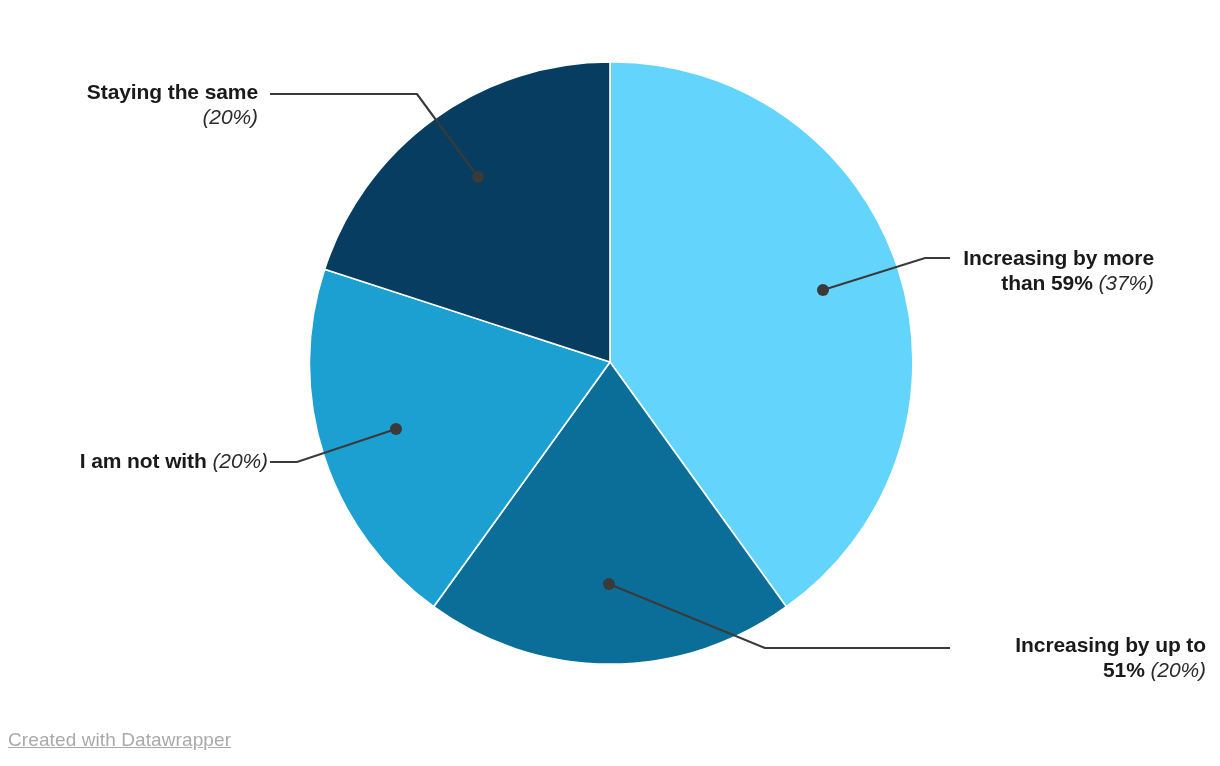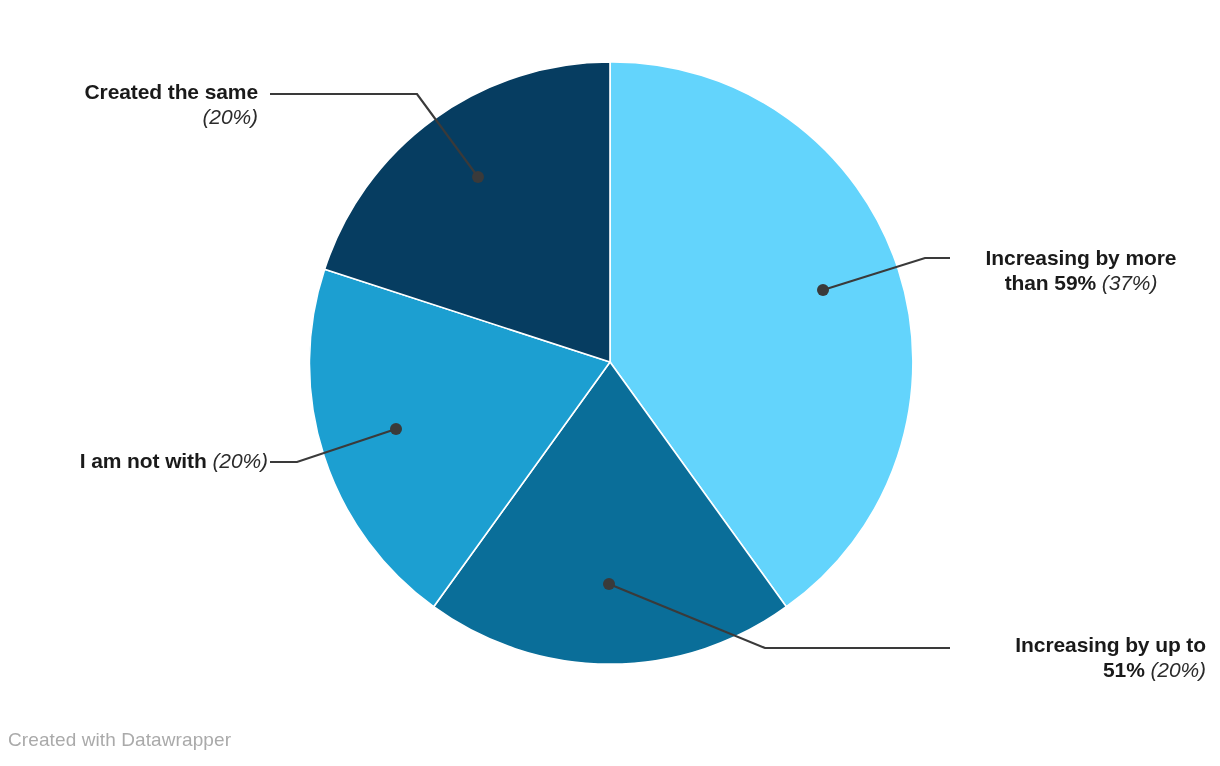--- a/index.html
+++ b/index.html
@@ -58,39 +58,40 @@
     width: 280px;
     text-align: right;
   }
   #label-notsure {
     right: 952px;
     top: 448px;
     width: 320px;
     text-align: right;
   }
   #label-increase50 {
-    left: 956px;
+    left: 904px;
     top: 245px;
     width: 250px;
-    text-align: center;
+    text-align: right;
   }
   #label-increase25 {
     left: 956px;
     top: 632px;
     width: 250px;
     text-align: right;
   }
   #footer-credit {
     position: absolute;
     left: 8px;
     top: 729px;
     font-size: 19px;
     color: #aaaaaa;
     font-family: "Liberation Sans", sans-serif;
     letter-spacing: 0.1px;
+    text-decoration: underline;
   }
 </style>
 </head>
 <body>
 
 <div id="chart-root">
 
   <svg class="pie-svg" viewBox="0 0 1220 766">
 
     <g>
@@ -109,21 +110,21 @@
 
     <g fill="#3a3a3a">
       <circle cx="823" cy="290" r="6"></circle>
       <circle cx="609" cy="584" r="6"></circle>
       <circle cx="396" cy="429" r="6"></circle>
       <circle cx="478" cy="177" r="6"></circle>
     </g>
   </svg>
 
   <div class="label label-left wrap" id="label-staying">
-    <span class="name">Created the same</span><br>
+    <span class="name">Staying the same</span><br>
     <span class="pct">(20%)</span>
   </div>
 
   <div class="label label-left" id="label-notsure">
     <span class="name">I am not with</span>
     <span class="pct">(20%)</span>
   </div>
 
   <div class="label label-right wrap" id="label-increase50">
     <span class="name">Increasing by more</span><br>

